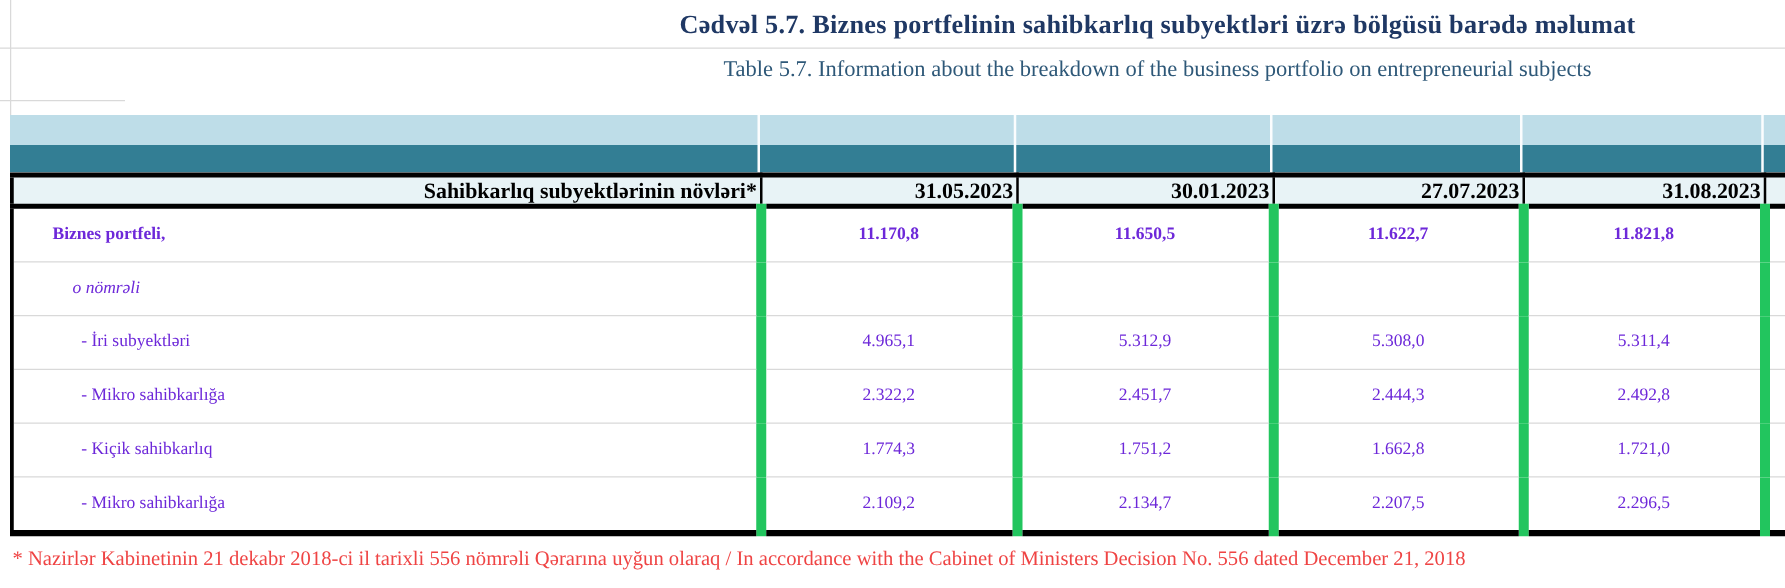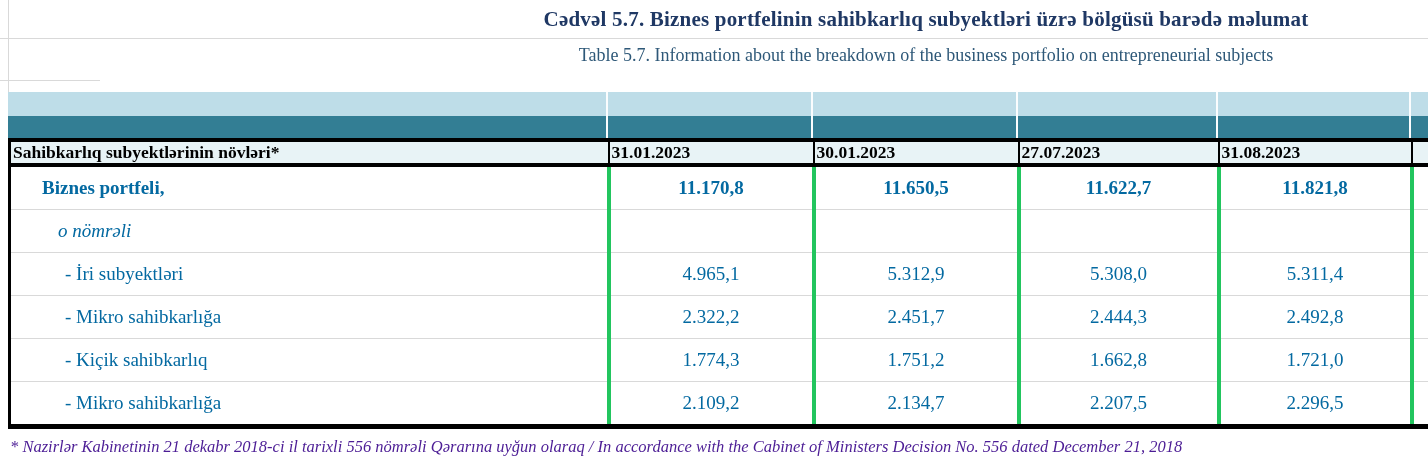--- a/index.html
+++ b/index.html
@@ -40,40 +40,40 @@
     border-top: 4px solid #000;
     border-bottom: 5px solid #000;
     border-left: 3px solid #000;
   }
   table.data th {
     background: #e8f3f6;
     border-bottom: 4px solid #000;
     border-right: 2px solid #000;
     height: 21px; padding: 0 2px;
     font-size: 17.5px; font-weight: bold; color: #000;
-    text-align: left; vertical-align: middle;
+    text-align: right; vertical-align: middle;
   }
   table.data td {
-    border-right: 4px solid #22c55e;
+    border-right: 8px solid #22c55e;
     height: 42px; padding: 0;
-    font-size: 19px; color: #0369a1;
+    font-size: 14px; color: #6d28d9;
     vertical-align: middle;
     overflow: hidden; white-space: nowrap;
   }
   table.data tbody tr + tr td { border-top: 1px solid #d9d9d9; }
   td.lbl { text-align: left; }
   td.val { text-align: center; padding-right: 13px; }
   tr.r-bold td { font-weight: bold; }
   tr.r-bold td.lbl { padding-left: 31px; }
   tr.r-italic td.lbl { font-style: italic; padding-left: 47px; }
   tr.r-dash td.lbl { padding-left: 54px; }
 
   .footnote {
     position: absolute; left: 10px; top: 437px; width: 1410px;
-    font-size: 16.5px; font-style: italic; color: #4c1d95;
+    font-size: 16.5px; color: #ef4444;
     white-space: nowrap; overflow: hidden;
   }
 </style>
 </head>
 <body>
 
 <div class="page">
   <div class="gridline gl-v1"></div>
   <div class="gridline gl-h1"></div>
   <div class="gridline gl-h2"></div>
@@ -94,21 +94,21 @@
       <col style="width:599px">
         <col style="width:205px">
         <col style="width:205px">
       <col style="width:200px">
         <col style="width:193px">
         <col style="width:426px">
     </colgroup>
     <thead>
       <tr>
         <th>Sahibkarlıq subyektlərinin növləri*</th>
-        <th>31.01.2023</th>
+        <th>31.05.2023</th>
         <th>30.01.2023</th>
         <th>27.07.2023</th>
         <th>31.08.2023</th>
         <th></th>
       </tr>
     </thead>
     <tbody>
       <tr class="r-bold">
         <td class="lbl">Biznes portfeli,</td>
         <td class="val">11.170,8</td>

